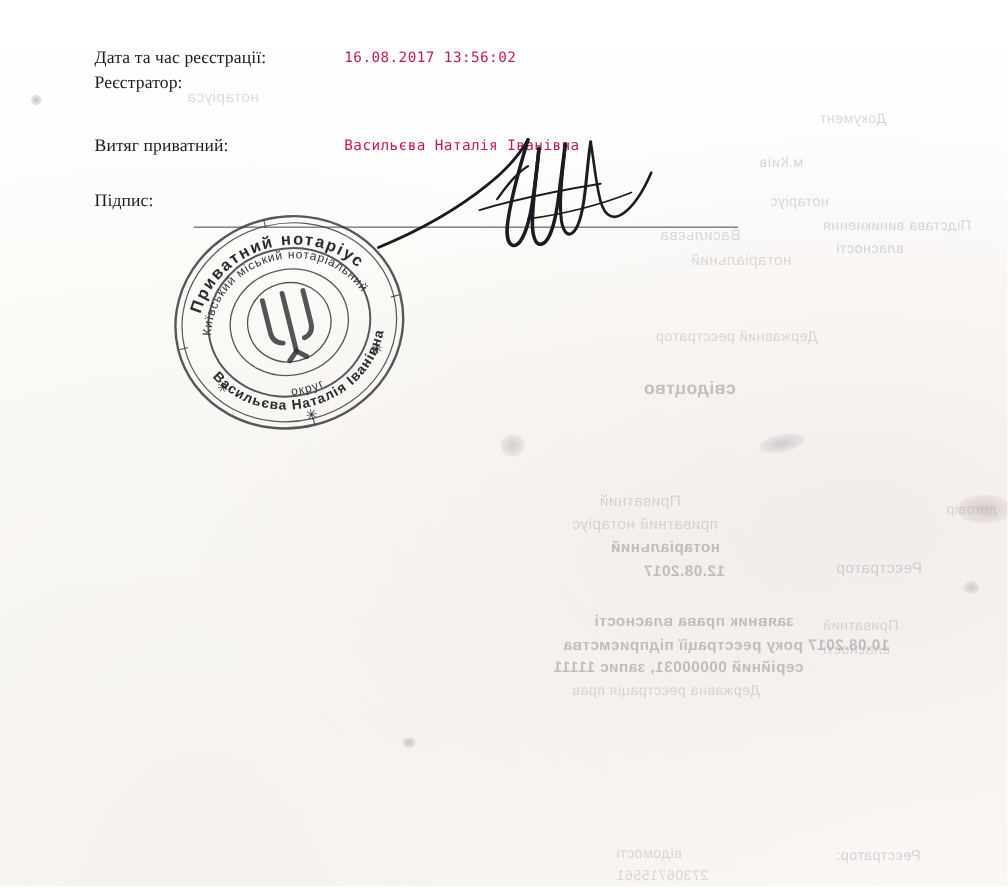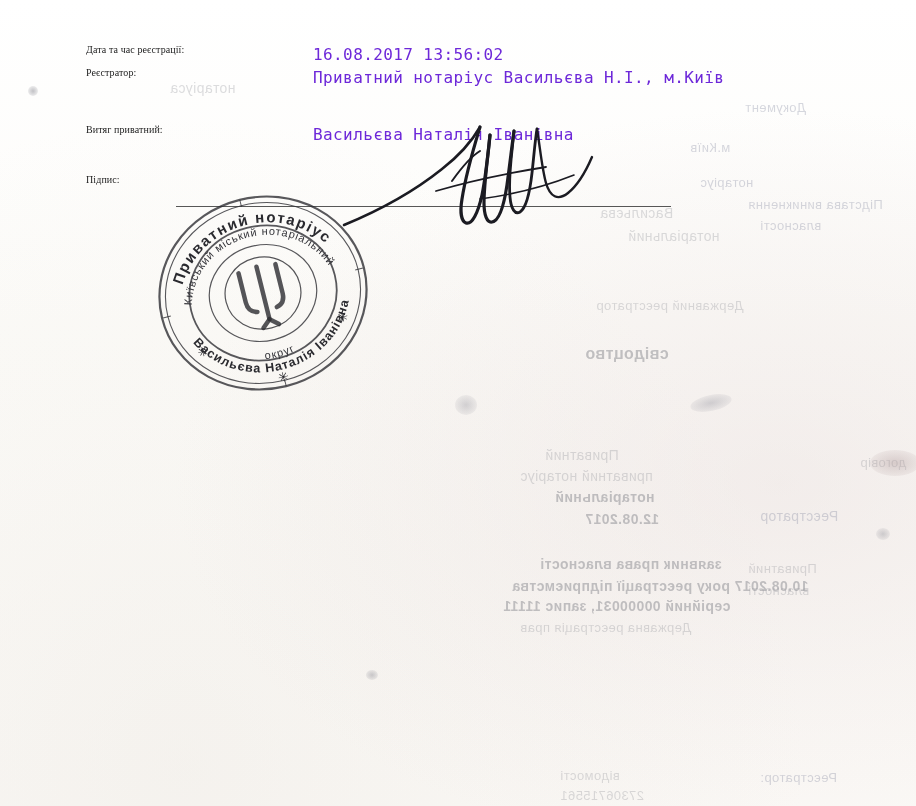--- a/index.html
+++ b/index.html
@@ -26,30 +26,30 @@
       radial-gradient(ellipse at 85% 60%, rgba(220,205,205,0.30) 0%, rgba(255,255,255,0) 55%),
       radial-gradient(ellipse at 20% 95%, rgba(225,220,212,0.25) 0%, rgba(255,255,255,0) 60%),
       linear-gradient(180deg, #ffffff 0%, #fcfbf8 40%, #fbf9f6 100%);
     pointer-events: none;
   }
 
   
   .label {
     position: absolute;
     font-family: "Liberation Serif", serif;
-    font-size: 10px;
+    font-size: 16px;
     color: #1b1b1b;
     white-space: nowrap;
     letter-spacing: 0.1px;
   }
   .value {
     position: absolute;
     font-family: "DejaVu Sans Mono", monospace;
-    font-size: 16px;
-    color: #6d28d9;
+    font-size: 13px;
+    color: #be185d;
     white-space: nowrap;
     letter-spacing: 0.4px;
   }
 
   #label-datetime { left: 86px;  top: 44px; }
   #value-datetime { left: 313px; top: 45px; }
   #label-registrar { left: 86px; top: 67px; }
   #value-registrar { left: 313px; top: 68px; }
   #label-extract   { left: 86px;  top: 124px; }
   #value-extract   { left: 313px; top: 125px; }
@@ -200,21 +200,20 @@
   <div class="smudge" id="smudge-2"></div>
   <div class="smudge" id="smudge-3"></div>
   <div class="smudge" id="smudge-4"></div>
   <div class="smudge" id="smudge-5"></div>
   <div class="smudge" id="smudge-6"></div>
 
   <div class="label" id="label-datetime">Дата та час реєстрації:</div>
   <div class="value" id="value-datetime">16.08.2017 13:56:02</div>
 
   <div class="label" id="label-registrar">Реєстратор:</div>
-  <div class="value" id="value-registrar">Приватний нотаріус Васильєва Н.І., м.Київ</div>
 
   <div class="label" id="label-extract">Витяг приватний:</div>
   <div class="value" id="value-extract">Васильєва Наталія Іванівна</div>
 
   <div class="label" id="label-signature">Підпис:</div>
 
   <div id="signature-line"></div>
 
   <svg id="notary-stamp" viewBox="0 0 240 210">
     <defs>

